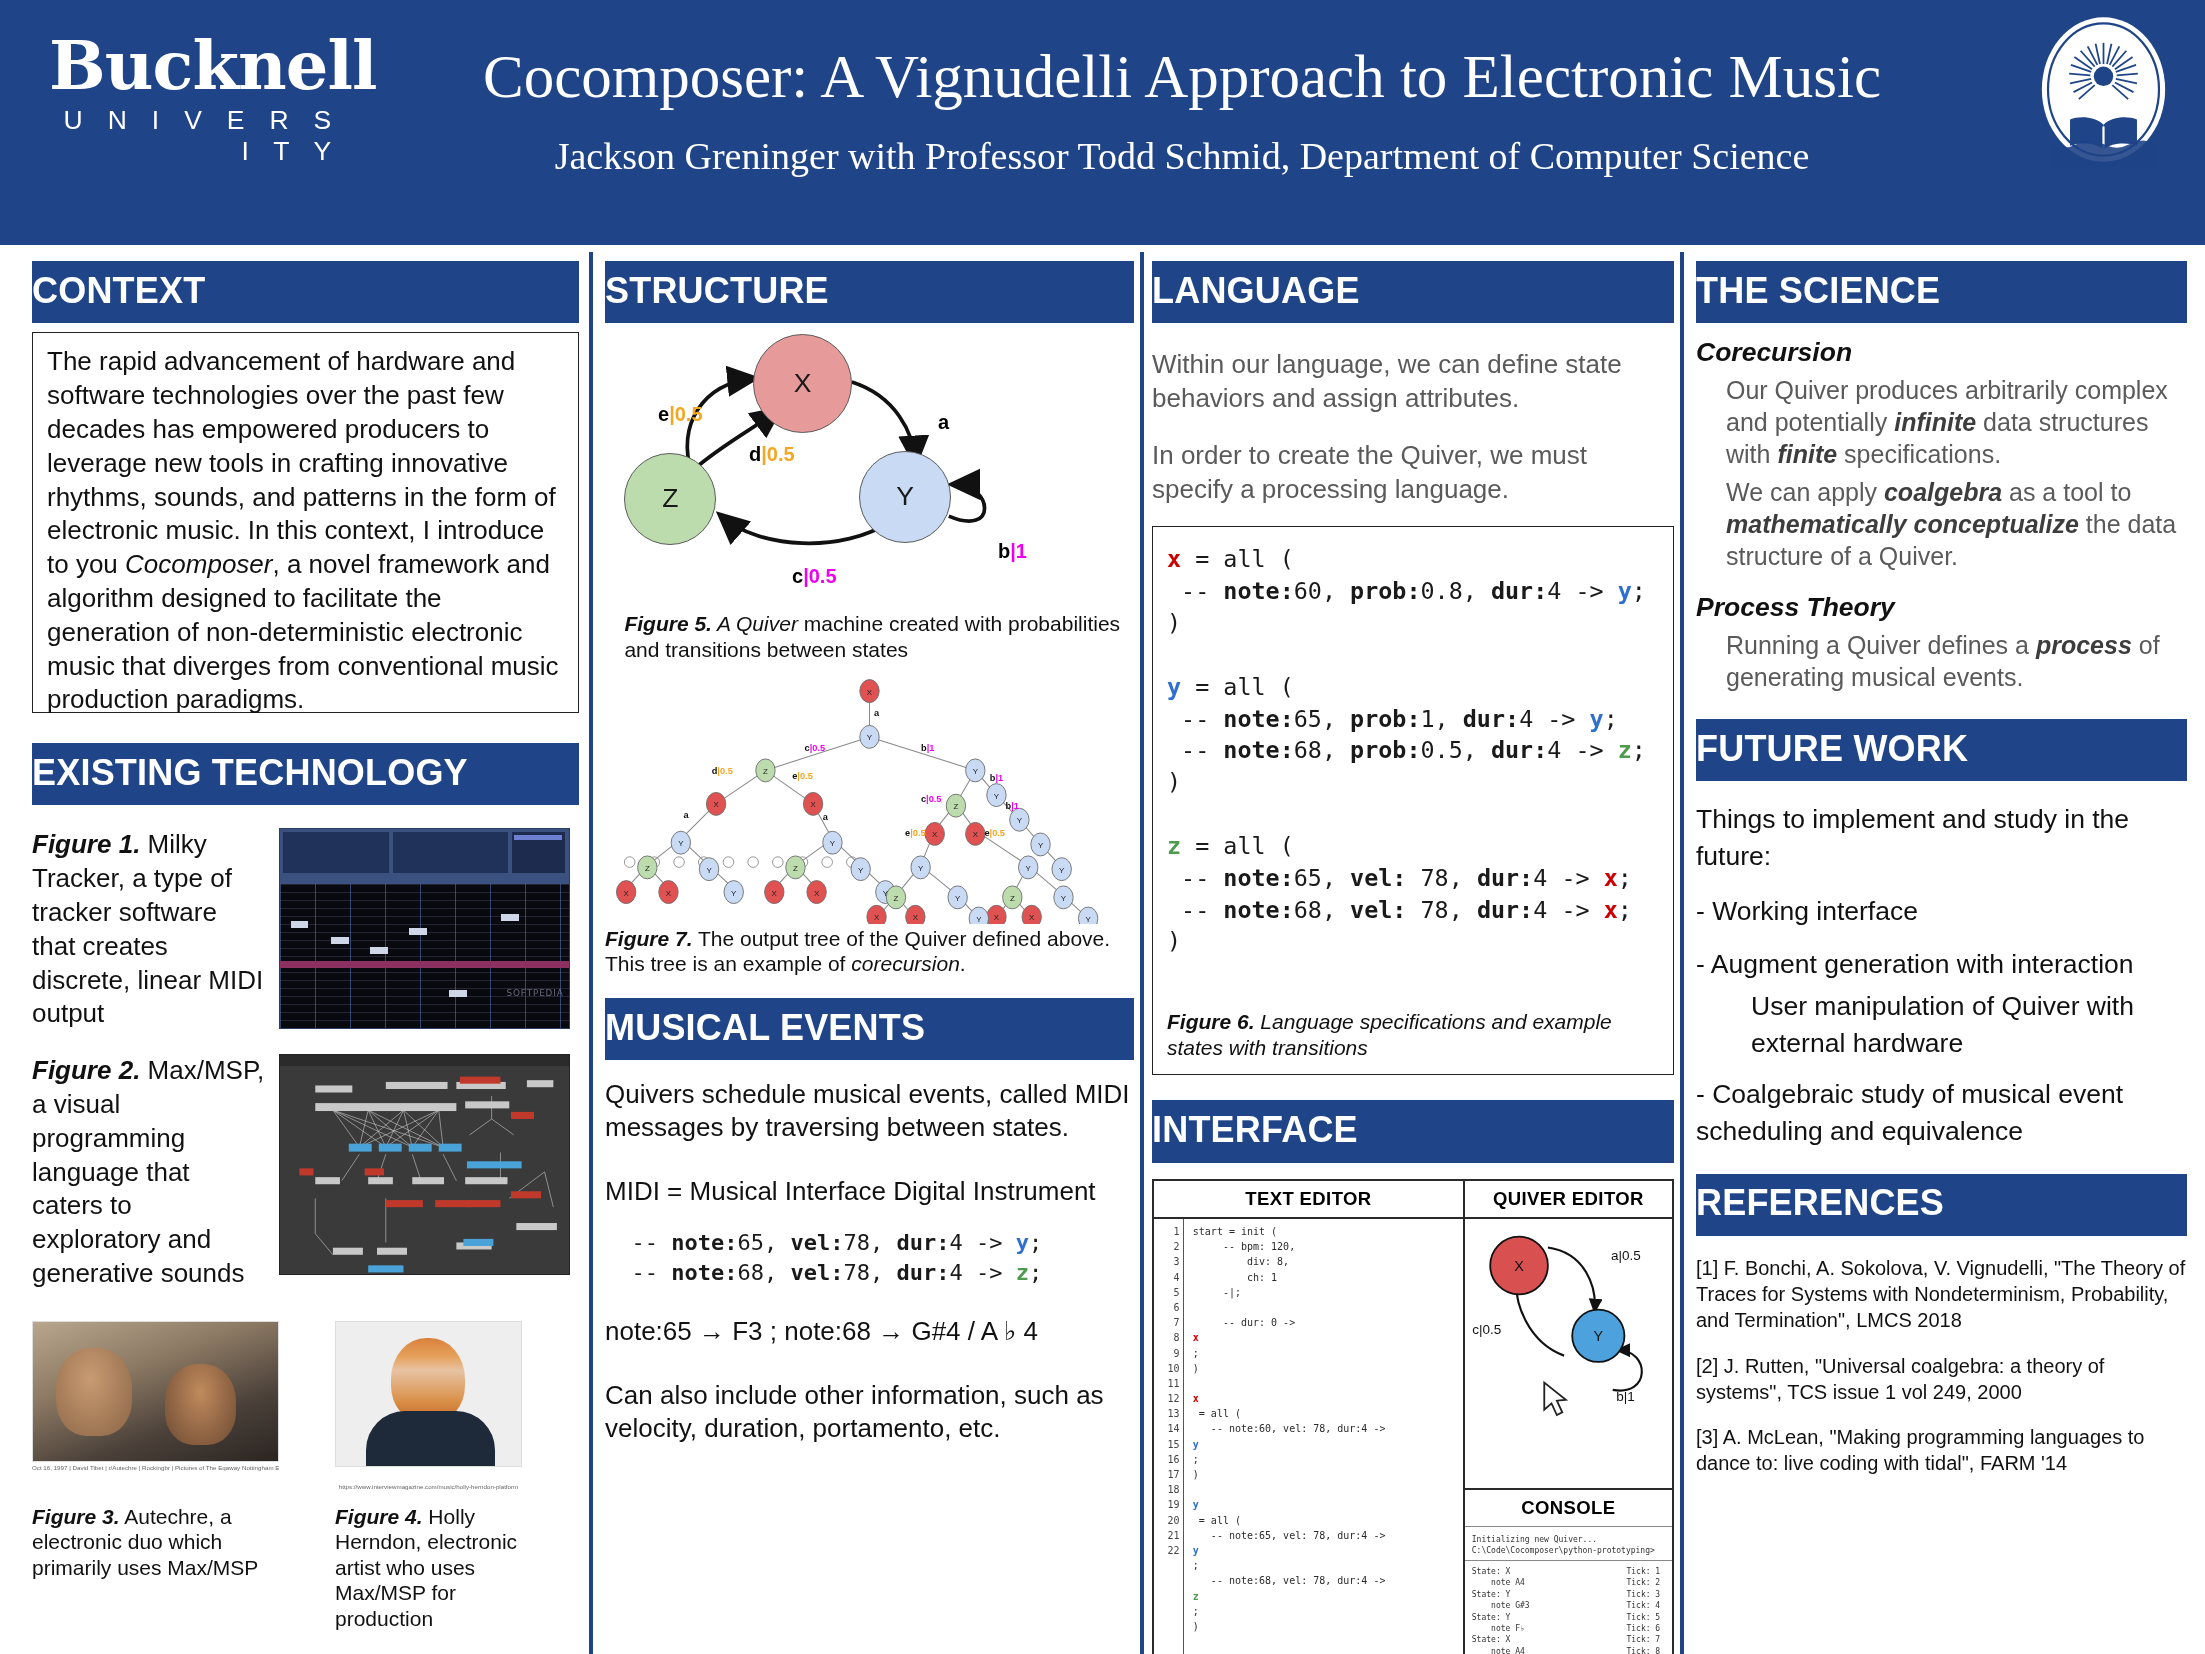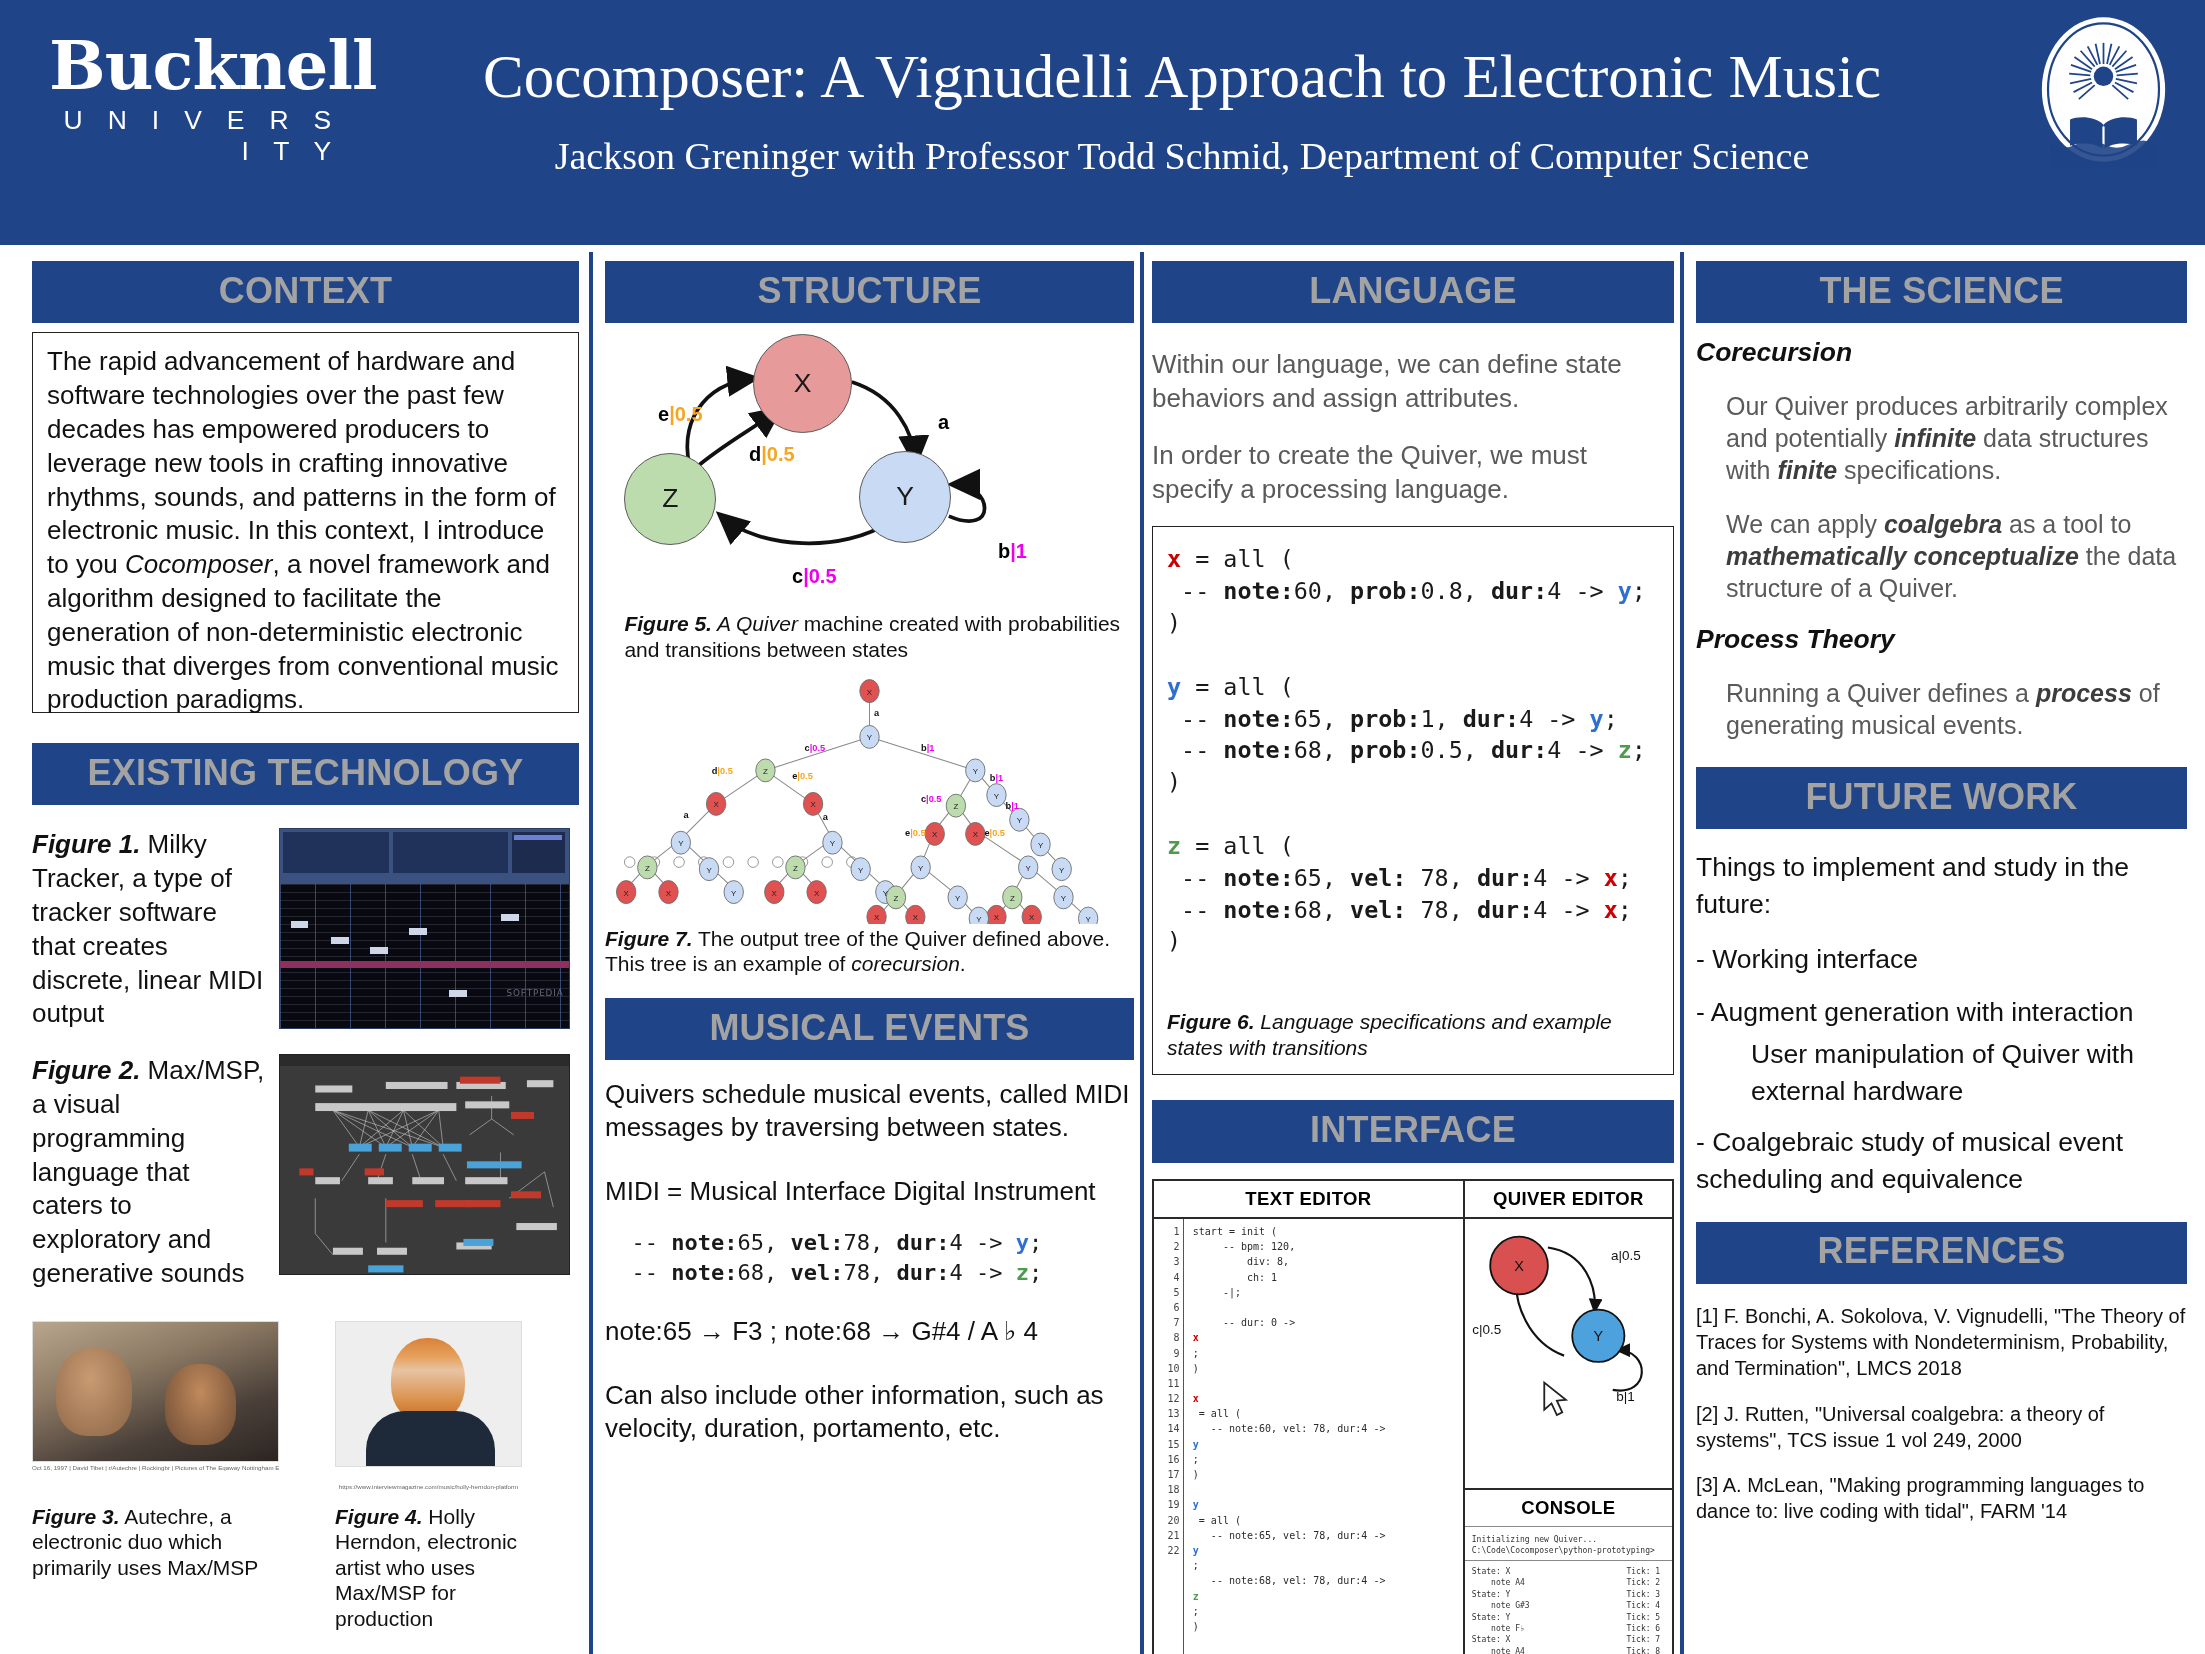--- a/index.html
+++ b/index.html
@@ -42,21 +42,21 @@
   }
   .seal {
     position: absolute; right: 25px; top: 12.4px; width: 155px; height: 155px;
   }
 
   
   .vrule { position: absolute; width: 3.5px; background: #1f4487; top: 252px; height: 1402px; }
 
   
   .sechead {
-    background: #1f4487; color: #a3a3a3; text-align: center;
+    background: #1f4487; color: #ffffff; text-align: left;
     font-size: 36px; font-weight: 700; letter-spacing: 0.2px;
     padding: 8.8px 0 11.5px 0;
   }
 
   
   .boxed { border: 1.8px solid #222; }
 
   .bodytext { font-size: 26px; line-height: 1.30; color: #111; }
   .greytext { font-size: 26px; line-height: 1.30; color: #5a5a5a; }
 
@@ -150,21 +150,21 @@
   .console-wrap { border-top: 2.6px solid #2a2a2a; display: flex; flex-direction: column; height: 282px; }
   .con-body { font-family: "DejaVu Sans Mono", monospace; font-size: 8px; line-height: 1.42;
      color: #333; padding: 6.2px 5.3px 3.5px 7px; white-space: pre; }
   .con-head2 { border-top: 0.9px solid #888; }
   .con-rows { display: flex; justify-content: space-between; padding: 0 7px; }
   .con-rows pre { font-family: "DejaVu Sans Mono", monospace; font-size: 8px; line-height: 1.42; color:#333; }
 
   
   #col4 { position: absolute; left: 1696px; top: 261px; width: 491px; }
   .sci-sub { font-size: 26.5px; font-weight: 700; font-style: italic; color: #111; margin-top: 14px; }
-  .sci-p { font-size: 25px; line-height: 1.28; color: #5a5a5a; margin: 22px 0 0 30px; }
+  .sci-p { font-size: 25px; line-height: 1.28; color: #5a5a5a; margin: 6px 0 0 30px; }
   .sci-p b { font-weight: 700; font-style: italic; color: #3d3d3d; }
   .fw-p  { font-size: 26.5px; line-height: 1.40; color: #111; }
   .ref-p { font-size: 20px; line-height: 1.30; color: #111; margin-top: 19.4px; }
 </style>
 </head>
 <body>
 
 <div class="banner">
   <div class="banner-logo">
     <div class="logo-word">Bucknell</div>

